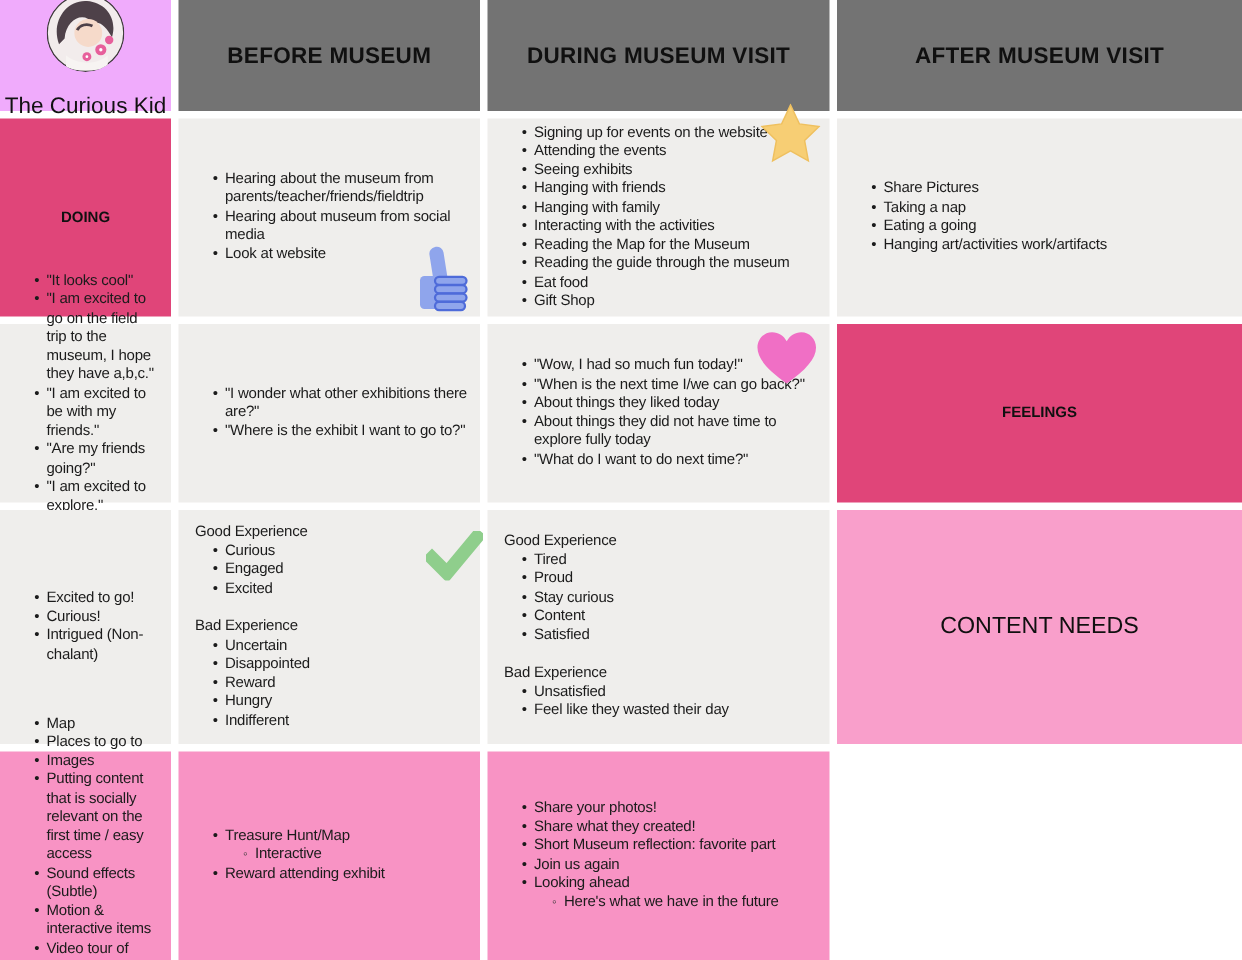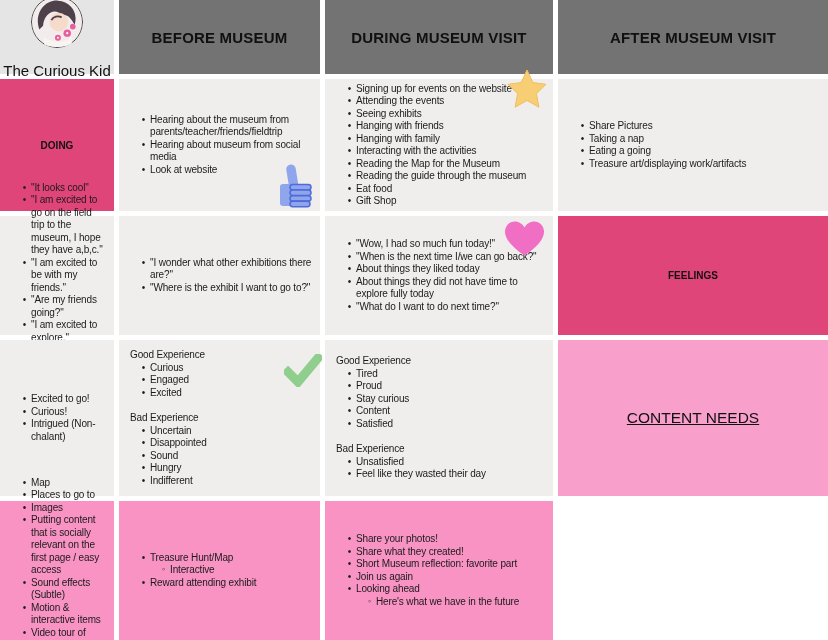--- a/index.html
+++ b/index.html
@@ -8,30 +8,30 @@
     width:828px;height:640px;
     display:grid;
     grid-template-columns:114px 201px 228px 270px;
     grid-template-rows:74px 132px 119px 156px 139px;
     gap:5px;
     background:#ffffff;
     box-sizing:border-box;
   }
   .cell{position:relative;box-sizing:border-box;}
   
-  .persona{background:#e5e5e5;display:flex;flex-direction:column;align-items:center;justify-content:center;gap:14px;}
+  .persona{background:#f0abfc;display:flex;flex-direction:column;align-items:center;justify-content:center;gap:14px;}
   .avatar{width:52px;height:52px;border-radius:50%;overflow:hidden;flex:none;}
   .persona-name{font-size:15px;color:#111;}
   
   .colhead{background:#737373;display:flex;align-items:center;justify-content:center;
     font-weight:bold;font-size:15px;color:#101010;text-align:center;letter-spacing:.2px;}
   
   .rowhead{background:#E04579;display:flex;align-items:center;justify-content:center;
     font-weight:bold;font-size:10px;color:#101010;text-align:center;padding:0 6px;}
-  .rowhead.light{background:#F99FCB;font-weight:normal;font-size:15.5px;line-height:1.45;text-decoration:underline;}
+  .rowhead.light{background:#F99FCB;font-weight:normal;font-size:15.5px;line-height:1.45;}
   
   .body{background:#EFEEEC;display:flex;flex-direction:column;justify-content:center;
     padding:8px 8px 8px 11px;font-size:10px;line-height:1.25;letter-spacing:-0.15px;color:#1b1b1b;}
   .body.pink{background:#F893C4;}
   .list{width:100%;}
   .li{display:flex;align-items:flex-start;}
   .li:not(.plain){margin-left:7px;}
   .li.sub{margin-left:27px;}
   .blt{flex:0 0 13px;text-align:center;}
   .blt.hollow{font-size:9px;color:#3a3a3a;}
@@ -157,21 +157,21 @@
         <div class="li">
           <span class="blt">•</span>
           <span class="txt">Taking a nap</span>
         </div>
         <div class="li">
           <span class="blt">•</span>
           <span class="txt">Eating a going</span>
         </div>
         <div class="li">
           <span class="blt">•</span>
-          <span class="txt">Treasure art/displaying work/artifacts</span>
+          <span class="txt">Hanging art/activities work/artifacts</span>
         </div>
       </div>
   </div>
 
   <div class="cell body">
     <div class="list">
         <div class="li">
           <span class="blt">•</span>
           <span class="txt">"It looks cool"</span>
         </div>
@@ -279,21 +279,21 @@
         <div class="li">
           <span class="blt">•</span>
           <span class="txt">Uncertain</span>
         </div>
         <div class="li">
           <span class="blt">•</span>
           <span class="txt">Disappointed</span>
         </div>
         <div class="li">
           <span class="blt">•</span>
-          <span class="txt">Sound</span>
+          <span class="txt">Reward</span>
         </div>
         <div class="li">
           <span class="blt">•</span>
           <span class="txt">Hungry</span>
         </div>
         <div class="li">
           <span class="blt">•</span>
           <span class="txt">Indifferent</span>
         </div>
       </div>
@@ -352,21 +352,21 @@
         <div class="li">
           <span class="blt">•</span>
           <span class="txt">Places to go to</span>
         </div>
         <div class="li">
           <span class="blt">•</span>
           <span class="txt">Images</span>
         </div>
         <div class="li">
           <span class="blt">•</span>
-          <span class="txt">Putting content that is socially relevant on the first page / easy access</span>
+          <span class="txt">Putting content that is socially relevant on the first time / easy access</span>
         </div>
         <div class="li">
           <span class="blt">•</span>
           <span class="txt">Sound effects (Subtle)</span>
         </div>
         <div class="li">
           <span class="blt">•</span>
           <span class="txt">Motion &amp; interactive items</span>
         </div>
         <div class="li">

